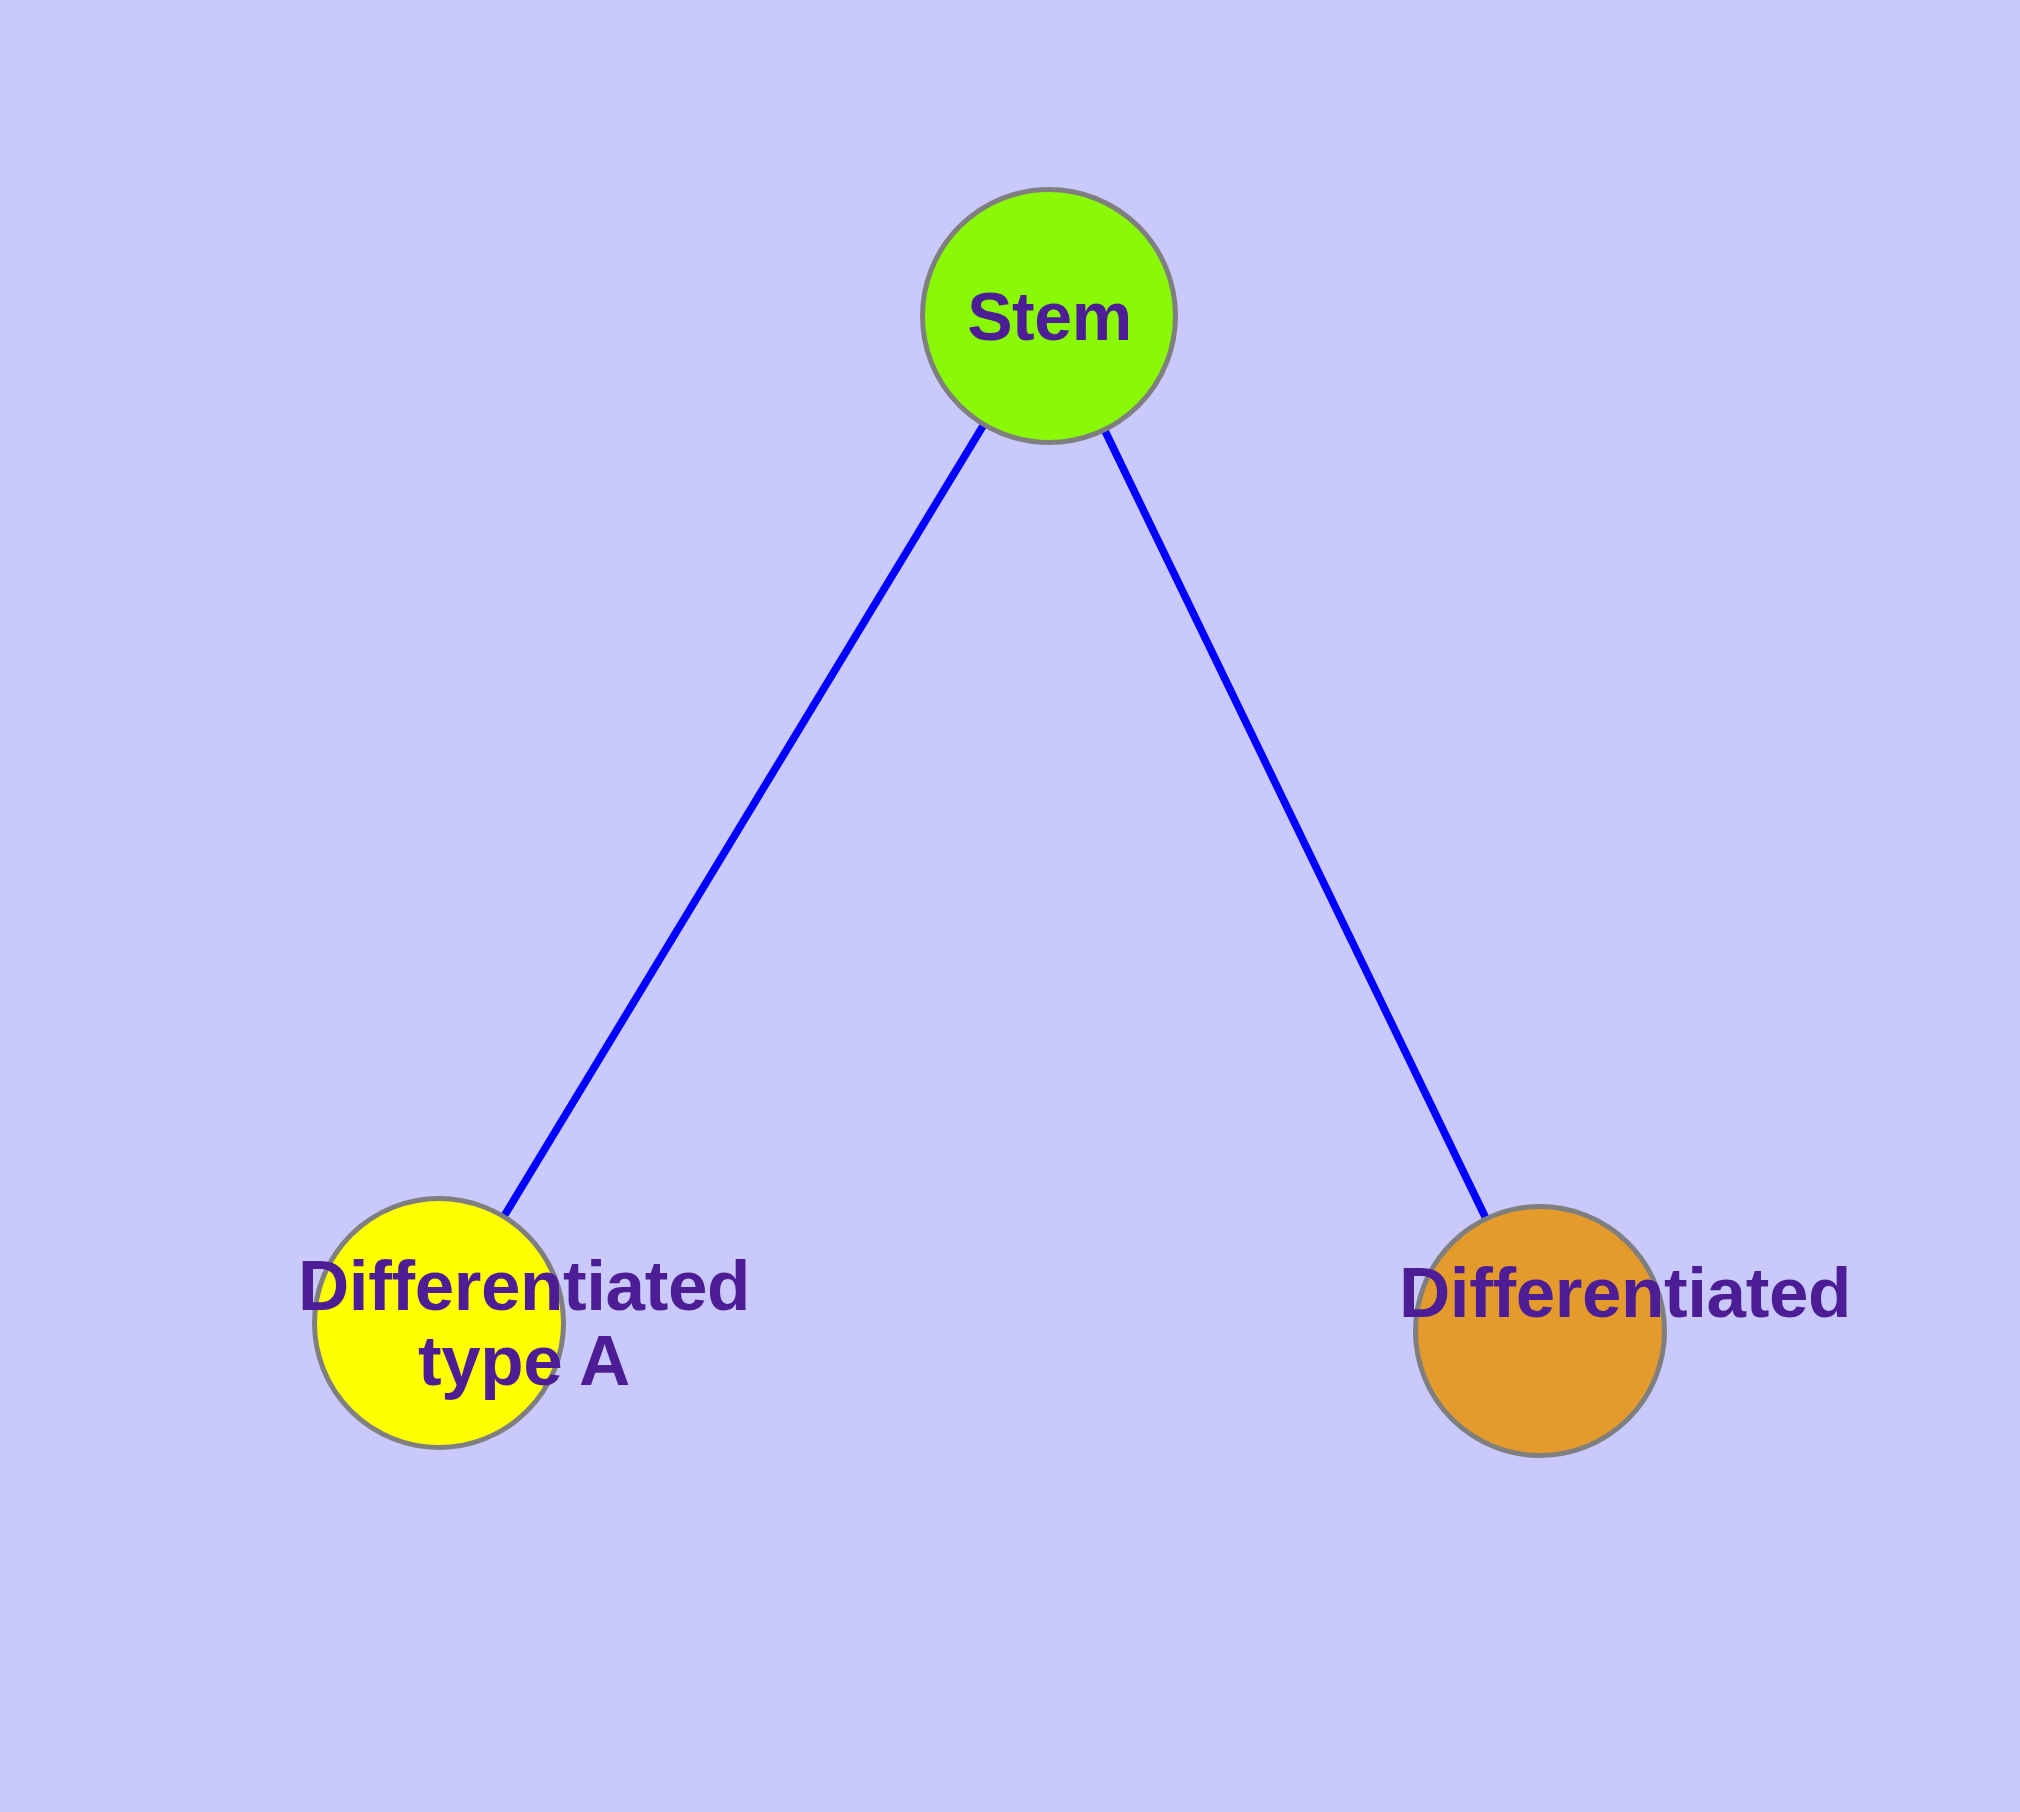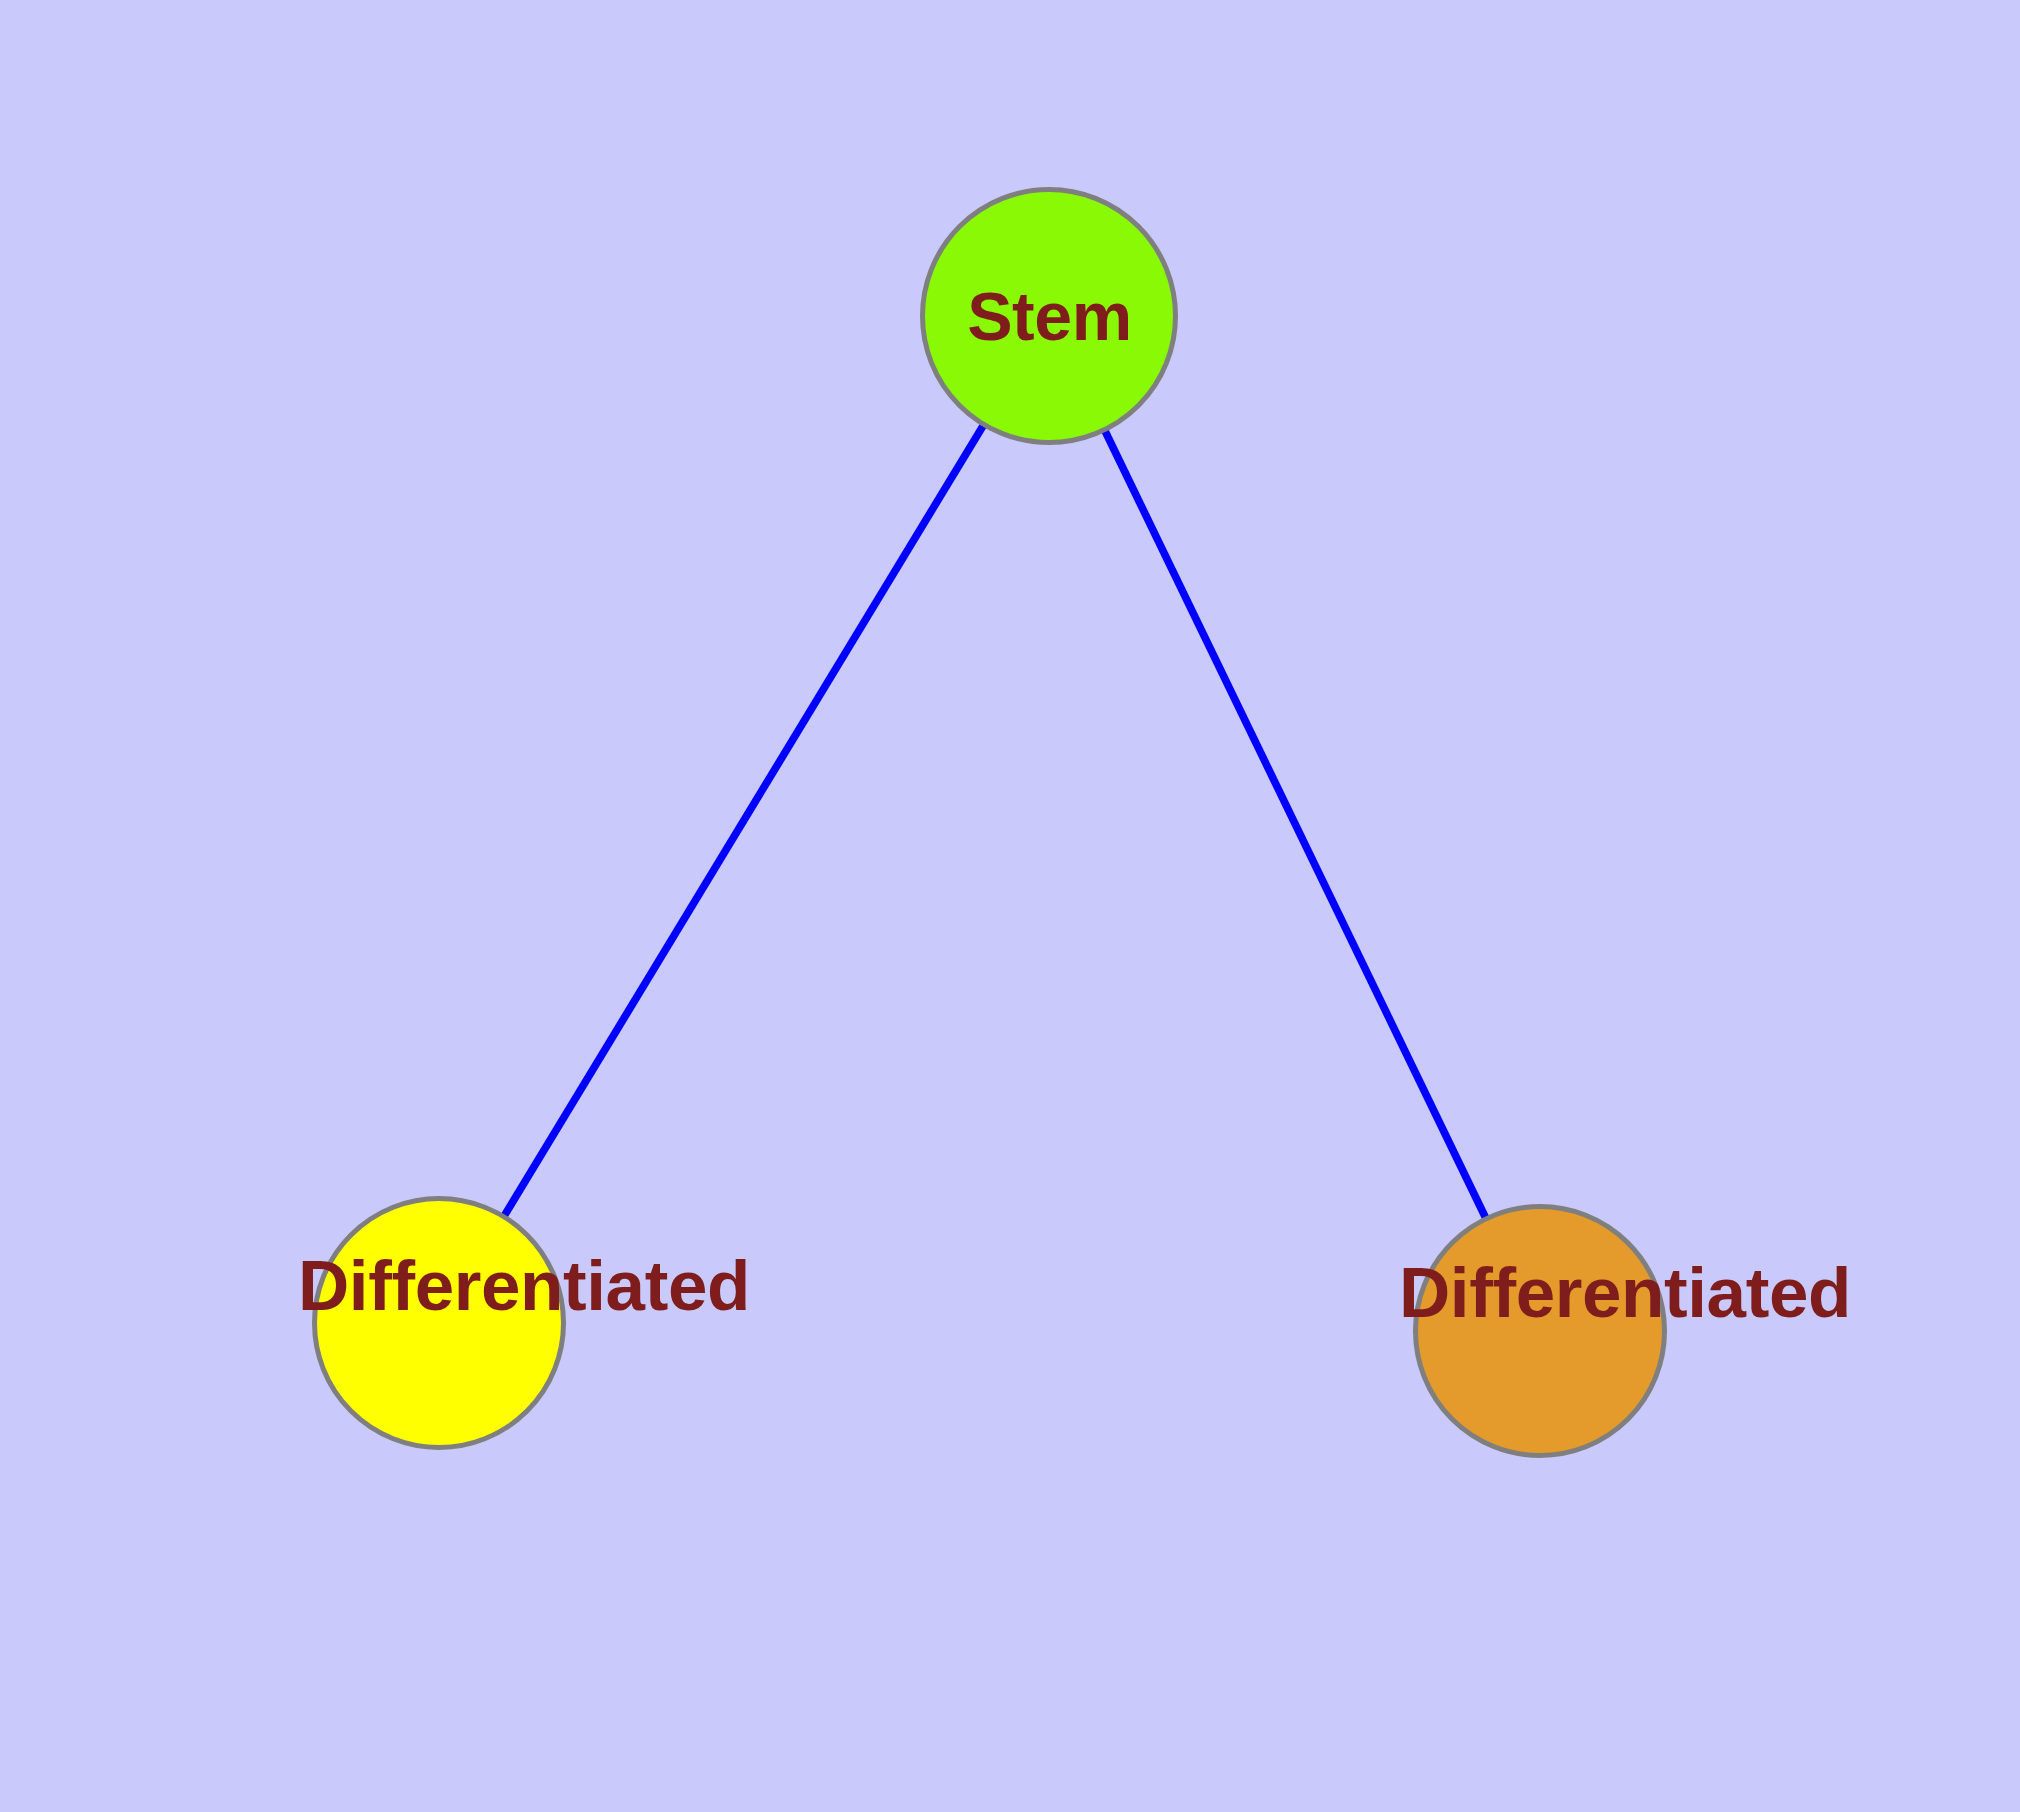--- a/index.html
+++ b/index.html
@@ -39,21 +39,21 @@
     left: 0;
     top: 0;
     border-radius: 50%;
     box-sizing: border-box;
     border: 5.1px solid #7f7f7f;
   }
   .node-label {
     position: absolute;
     z-index: 3;
     text-align: center;
-    color: #7f1d1d;
+    color: #4c1d95;
     font-weight: bold;
     line-height: 1.06;
     white-space: nowrap;
     pointer-events: none;
     letter-spacing: -0.4px;
   }
   .node-label .line {
     display: block;
   }
 
@@ -129,20 +129,21 @@
   </div>
   <div class="node-label" id="label-stem" style="top: 280px; left: 795px;">
     <span class="line">Stem</span>
   </div>
 
   <div class="node" id="node-type-a" style="left: 312px; top: 1196px; width: 254px; height: 254px;">
     <div class="node-circle" style="width: 254px; height: 254px; background: rgb(255, 255, 0); border-color: rgb(127, 127, 127);"></div>
   </div>
   <div class="node-label" id="label-type-a" style="top: 1248px; left: 185px;">
     <span class="line">Differentiated</span>
+    <span class="line">type A</span>
   </div>
 
   <div class="node" id="node-type-b" style="left: 1413px; top: 1204px; width: 254px; height: 254px;">
     <div class="node-circle" style="width: 254px; height: 254px; background: rgb(228, 155, 44); border-color: rgb(127, 127, 127);"></div>
   </div>
   <div class="node-label" id="label-type-b" style="top: 1255px; left: 1286px;">
     <span class="line">Differentiated</span>
   </div>
 
 </div>

